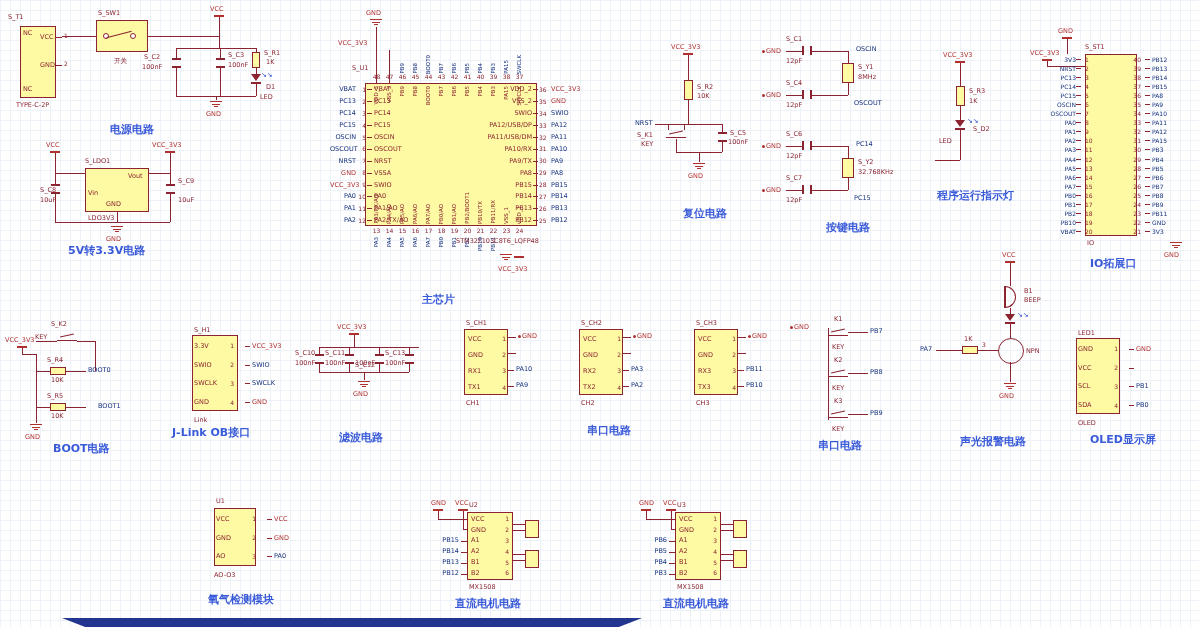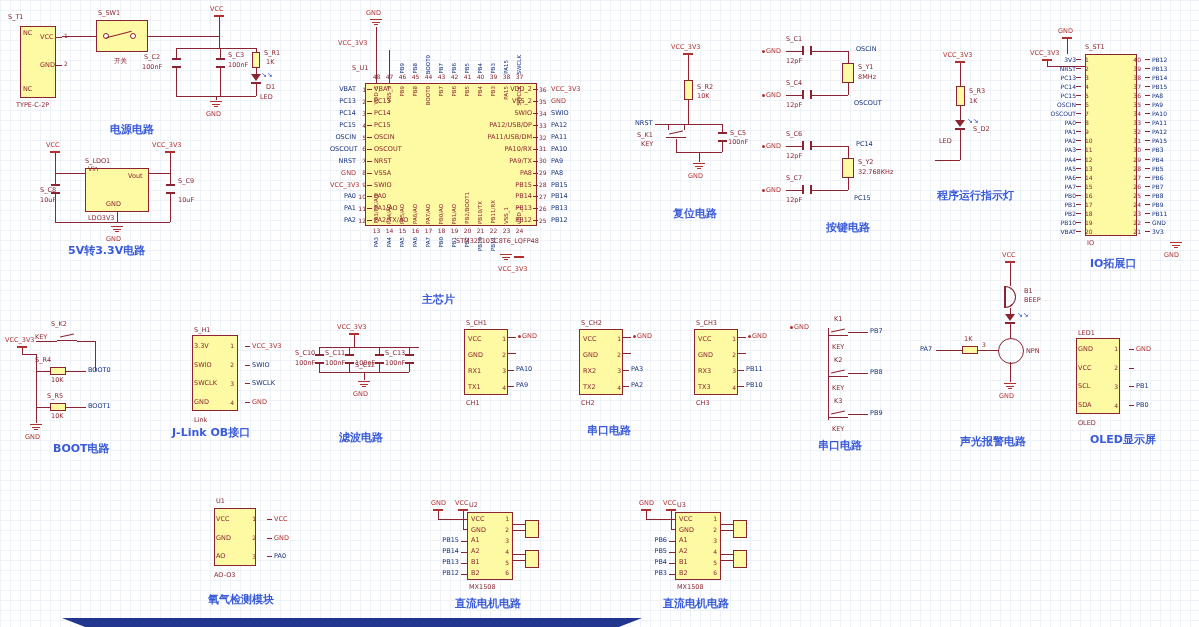--- a/index.html
+++ b/index.html
@@ -128,21 +128,21 @@
     <span class="t" style="left:102px;top:116px">电源电路</span>
   </div>
 
   <div class="blk" style="left:40px;top:140px;width:160px;height:118px">
     <span class="p at" style="left:6px;top:2px">VCC</span>
     <div class="vbar" style="left:10px;top:11px"></div>
     <div class="wv" style="left:15px;top:13px;height:20px"></div>
     <div class="wh" style="left:15px;top:33px;width:30px"></div>
     <span class="r at" style="left:45px;top:18px">S_LDO1</span>
     <div class="box" style="left:45px;top:28px;width:64px;height:44px"></div>
-    <span class="r at" style="left:48px;top:26px">Vin</span>
+    <span class="r at" style="left:48px;top:50px">Vin</span>
     <span class="r at" style="left:88px;top:33px">Vout</span>
     <span class="r at" style="left:66px;top:61px">GND</span>
     <span class="r at" style="left:48px;top:75px">LDO3V3</span>
     <div class="wh" style="left:109px;top:33px;width:21px"></div>
     <span class="p at" style="left:112px;top:2px">VCC_3V3</span>
     <div class="vbar" style="left:125px;top:11px"></div>
     <div class="wv" style="left:130px;top:13px;height:20px"></div>
     <div class="wv" style="left:15px;top:33px;height:11px"></div>
     <div class="cap" style="left:11px;top:44px"></div>
     <div class="wv" style="left:15px;top:53px;height:29px"></div>
@@ -599,21 +599,21 @@
     <div class="wv" style="left:41px;top:99px;height:13px"></div>
     <div class="wv" style="left:87px;top:84px;height:8px"></div>
     <div class="cap" style="left:83px;top:92px"></div>
     <div class="wv" style="left:87px;top:102px;height:10px"></div>
     <span class="r at" style="left:95px;top:90px">S_C5</span>
     <span class="r at" style="left:93px;top:99px">100nF</span>
     <div class="wh" style="left:41px;top:112px;width:46px"></div>
     <div class="wv" style="left:64px;top:112px;height:10px"></div>
     <div class="gnds" style="left:58px;top:123px"></div>
     <span class="p at" style="left:53px;top:133px">GND</span>
-    <span class="t" style="left:38px;top:166px">复位电路</span>
+    <span class="t" style="left:48px;top:166px">复位电路</span>
   </div>
 
   <div class="blk" style="left:762px;top:36px;width:168px;height:200px">
     <div class="at" style="left:0;top:0;width:165px;height:95px">
       <span class="p at" style="left:0;top:12px"><i class="dot"></i><span>GND</span></span>
       <div class="wh" style="left:24px;top:15px;width:16px"></div>
       <div class="capv" style="left:40px;top:10px"></div>
       <div class="wh" style="left:50px;top:15px;width:36px"></div>
       <span class="r at" style="left:24px;top:0">S_C1</span>
       <span class="r at" style="left:24px;top:22px">12pF</span>
@@ -897,29 +897,29 @@
     <div class="wv" style="left:31px;top:39px;height:53px"></div>
     <span class="r at" style="left:46px;top:6px">S_K2</span>
     <span class="r at" style="left:30px;top:19px">KEY</span>
     <div class="keysym" style="left:52px;top:18px"></div>
     <div class="wh" style="left:31px;top:26px;width:21px"></div>
     <div class="wh" style="left:72px;top:26px;width:18px"></div>
     <div class="wv" style="left:90px;top:26px;height:30px"></div>
     <div class="wh" style="left:31px;top:56px;width:14px"></div>
     <div class="res" style="left:45px;top:52px;width:16px;height:8px"></div>
     <div class="wh" style="left:61px;top:56px;width:20px"></div>
-    <span class="r at" style="left:30px;top:42px">S_R4</span>
+    <span class="r at" style="left:42px;top:42px">S_R4</span>
     <span class="r at" style="left:46px;top:62px">10K</span>
     <span class="n at" style="left:83px;top:52px">BOOT0</span>
     <div class="wh" style="left:31px;top:92px;width:14px"></div>
     <div class="res" style="left:45px;top:88px;width:16px;height:8px"></div>
     <div class="wh" style="left:61px;top:92px;width:20px"></div>
     <span class="r at" style="left:42px;top:78px">S_R5</span>
     <span class="r at" style="left:46px;top:98px">10K</span>
-    <span class="n at" style="left:83px;top:88px">BOOT1</span>
+    <span class="n at" style="left:93px;top:88px">BOOT1</span>
     <div class="wv" style="left:31px;top:92px;height:16px"></div>
     <div class="gnds" style="left:25px;top:109px"></div>
     <span class="p at" style="left:20px;top:119px">GND</span>
     <span class="t" style="left:48px;top:126px">BOOT电路</span>
   </div>
 
   <div class="blk" style="left:170px;top:325px;width:128px;height:114px">
     <span class="r at" style="left:24px;top:2px">S_H1</span>
     <div class="box" style="left:22px;top:10px;width:46px;height:76px"></div>
     <div class="fcol" style="left:24px;top:12px;width:100px">

